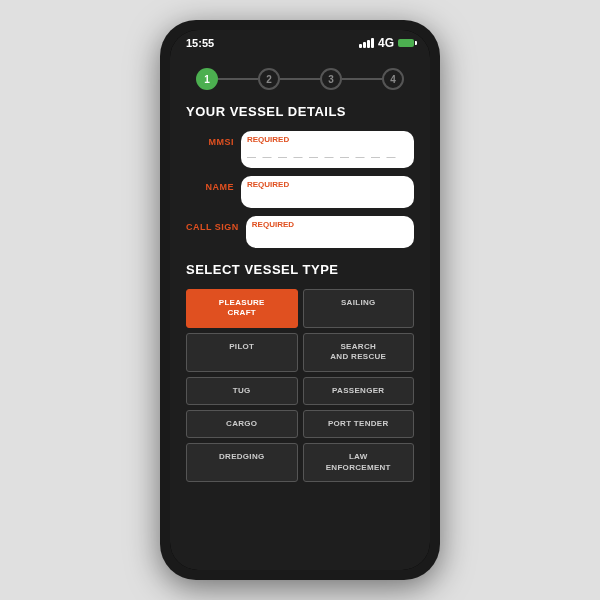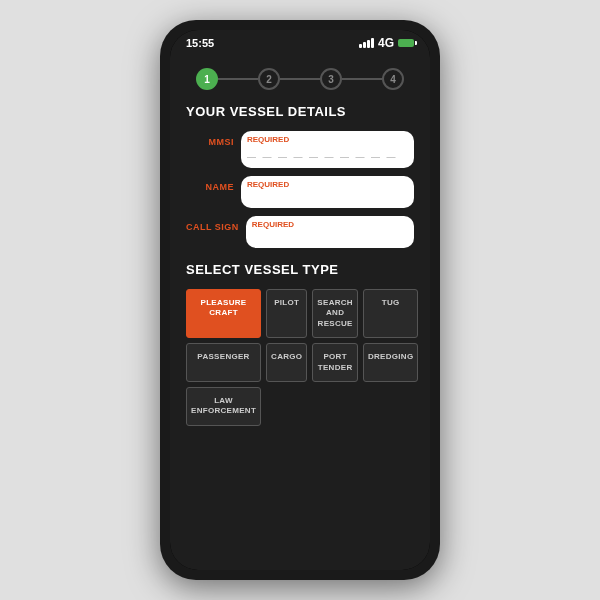--- a/index.html
+++ b/index.html
@@ -183,21 +183,21 @@
       font-size: 9px;
       letter-spacing: 2px;
     }
 
     
     .vessel-section {
       margin-top: 14px;
     }
     .vessel-grid {
       display: grid;
-      grid-template-columns: repeat(4, 1fr);
+      grid-template-columns: repeat(2, 1fr);
       gap: 5px;
       margin-top: 10px;
     }
     .vessel-btn {
       border: 1px solid #555;
       background: #2a2a2a;
       color: #ccc;
       font-size: 8px;
       font-weight: bold;
       letter-spacing: 0.3px;
@@ -276,20 +276,21 @@
         <div class="field-box">
           <span class="field-optional">REQUIRED</span>
         </div>
       </div>
 
       <div class="vessel-section">
         <div class="section-title">SELECT VESSEL TYPE</div>
 
         <div class="vessel-grid">
           <div class="vessel-btn selected">PLEASURE<br>CRAFT</div>
+          <div class="vessel-btn">SAILING</div>
           <div class="vessel-btn">PILOT</div>
           <div class="vessel-btn">SEARCH<br>AND RESCUE</div>
           <div class="vessel-btn">TUG</div>
           <div class="vessel-btn">PASSENGER</div>
           <div class="vessel-btn">CARGO</div>
           <div class="vessel-btn">PORT TENDER</div>
           <div class="vessel-btn">DREDGING</div>
           <div class="vessel-btn">LAW<br>ENFORCEMENT</div>
         </div>
       </div>

